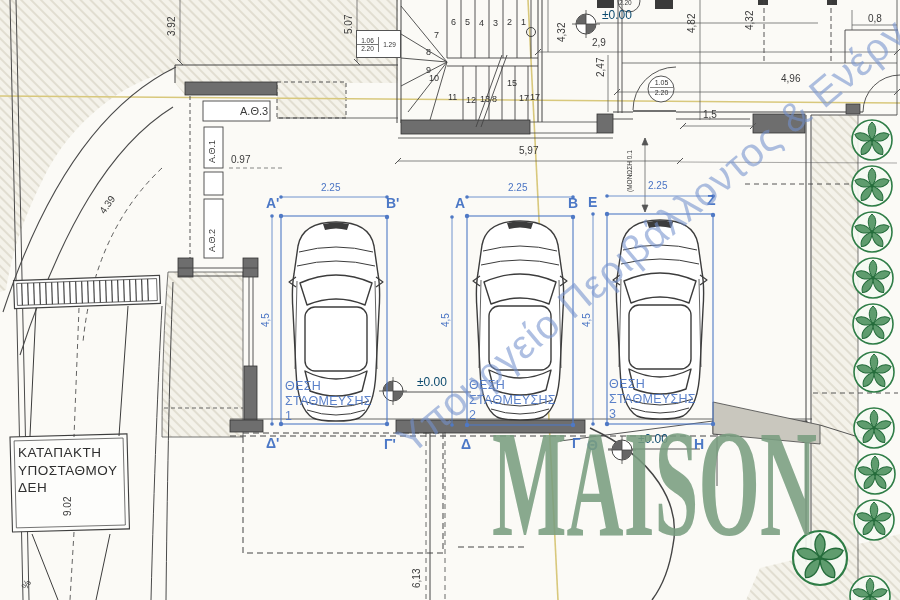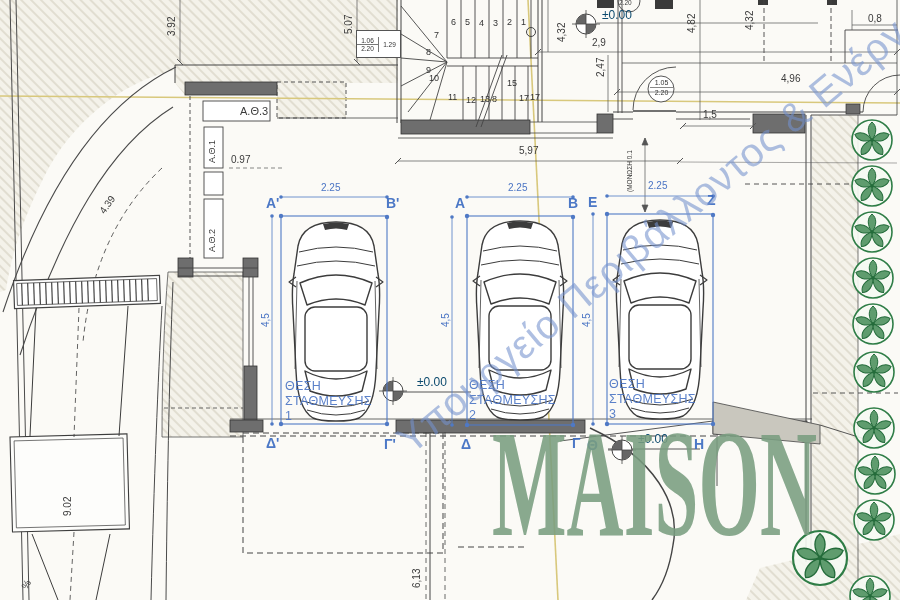--- a/index.html
+++ b/index.html
@@ -432,20 +432,25 @@
   <div>ΘΕΣΗ</div>
   <div>ΣΤΑΘΜΕΥΣΗΣ</div>
   <div>2</div>
 </div>
 <div class="thesi" style="left:609px;top:377px">
   <div>ΘΕΣΗ</div>
   <div>ΣΤΑΘΜΕΥΣΗΣ</div>
   <div>3</div>
 </div>
 
+<div class="shaftbox">
+  <div>ΚΑΤΑΠΑΚΤΗ</div>
+  <div>ΥΠΟΣΤΑΘΜΟΥ</div>
+  <div>ΔΕΗ</div>
+</div>
 <div class="lbl v" style="left:63px;top:516px">9.02</div>
 <div class="lbl" style="left:20px;top:586px;transform:rotate(-60deg);transform-origin:0 0">%</div>
 <div class="lbl v" style="left:412px;top:588px">6,13</div>
 
 <div class="watermark">Υπουργείο Περιβάλλοντος &amp; Ενέργειας</div>
 
 <div class="brand">MAISON</div>
 
 </div>
 

